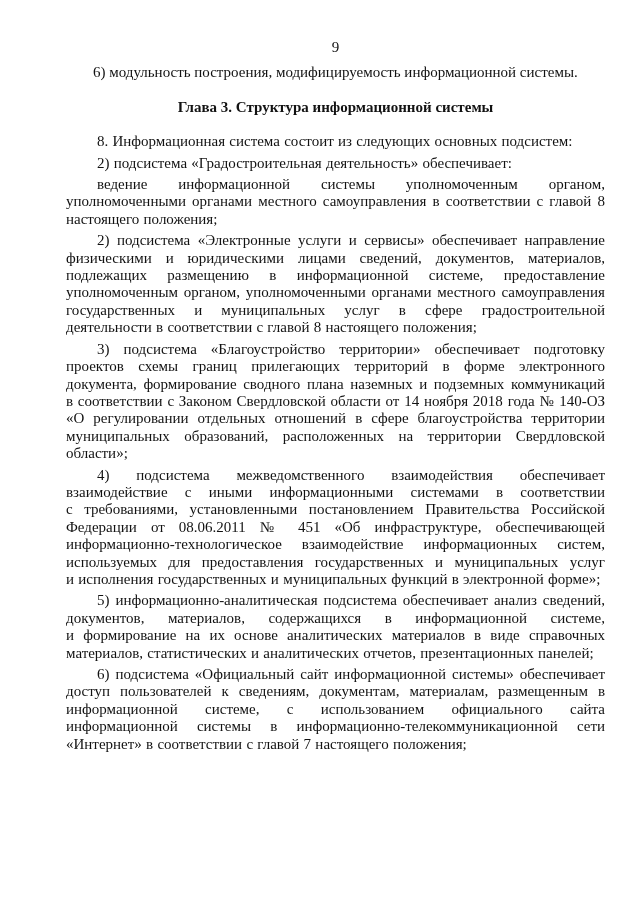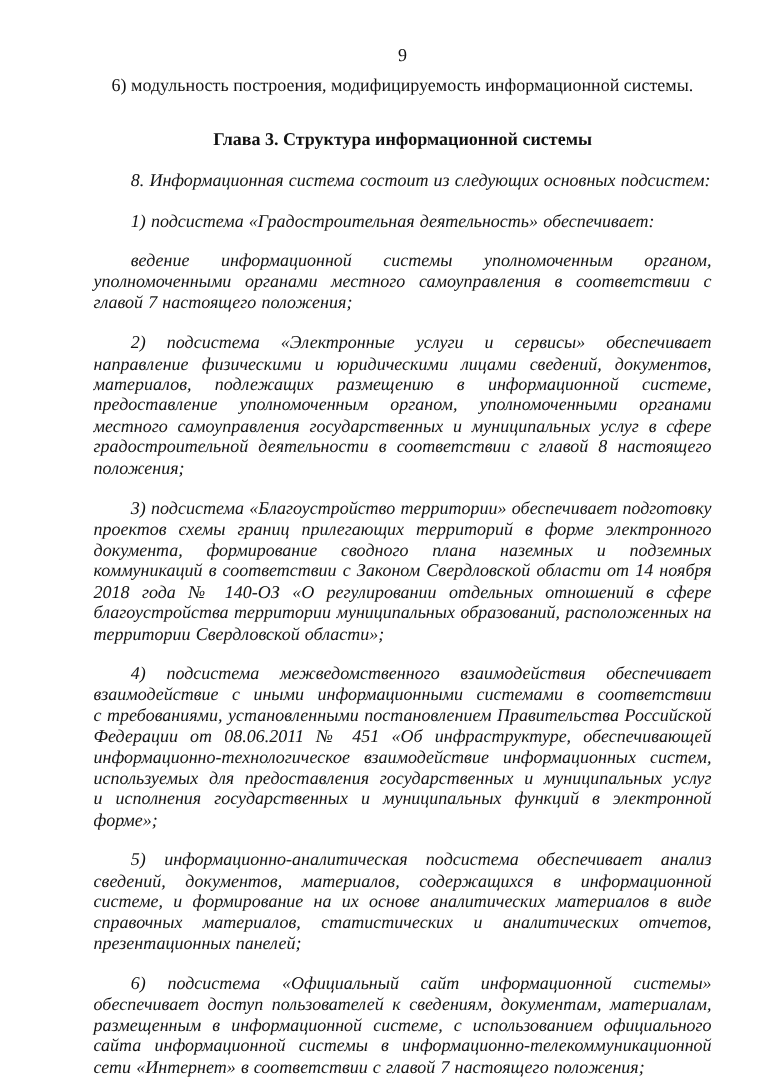--- a/index.html
+++ b/index.html
@@ -26,41 +26,40 @@
   .lead-paragraph {
     margin: 8px 0 0 0;
     text-indent: 31px;
     text-align: justify;
   }
   .chapter-heading {
     font-size: 15px;
     line-height: 17.4px;
     font-weight: bold;
     text-align: center;
-    margin: 27px 0 17px 0;
+    margin: 17px 0 17px 0;
   }
   .body-paragraph {
-    margin: 16px;
+    margin: 4px;
     text-indent: 31px;
     text-align: justify;
     word-spacing: 0.5px;
-    font-style: italic;
   }
 </style>
 </head>
 <body>
 
 <div class="page">
   <div class="page-number">9</div>
 
   <p class="lead-paragraph">6) модульность построения, модифицируемость информационной системы.</p>
 
   <h2 class="chapter-heading">Глава 3. Структура информационной системы</h2>
 
   <p class="body-paragraph">8. Информационная система состоит из следующих основных подсистем:</p>
-  <p class="body-paragraph">1) подсистема «Градостроительная деятельность» обеспечивает:</p>
-  <p class="body-paragraph">ведение информационной системы уполномоченным органом, уполномоченными органами местного самоуправления в соответствии с главой 7 настоящего положения;</p>
+  <p class="body-paragraph">2) подсистема «Градостроительная деятельность» обеспечивает:</p>
+  <p class="body-paragraph">ведение информационной системы уполномоченным органом, уполномоченными органами местного самоуправления в соответствии с главой 8 настоящего положения;</p>
   <p class="body-paragraph">2) подсистема «Электронные услуги и сервисы» обеспечивает направление физическими и юридическими лицами сведений, документов, материалов, подлежащих размещению в информационной системе, предоставление уполномоченным органом, уполномоченными органами местного самоуправления государственных и муниципальных услуг в сфере градостроительной деятельности в соответствии с главой 8 настоящего положения;</p>
   <p class="body-paragraph">3) подсистема «Благоустройство территории» обеспечивает подготовку проектов схемы границ прилегающих территорий в форме электронного документа, формирование сводного плана наземных и подземных коммуникаций в&nbsp;соответствии с Законом Свердловской области от 14&nbsp;ноября 2018 года №&nbsp;140-ОЗ «О регулировании отдельных отношений в сфере благоустройства территории муниципальных образований, расположенных на территории Свердловской области»;</p>
   <p class="body-paragraph">4) подсистема межведомственного взаимодействия обеспечивает взаимодействие с иными информационными системами в соответствии с&nbsp;требованиями, установленными постановлением Правительства Российской Федерации от 08.06.2011 №&nbsp;451 «Об инфраструктуре, обеспечивающей информационно-технологическое взаимодействие информационных систем, используемых для предоставления государственных и муниципальных услуг и&nbsp;исполнения государственных и муниципальных функций в электронной форме»;</p>
   <p class="body-paragraph">5) информационно-аналитическая подсистема обеспечивает анализ сведений, документов, материалов, содержащихся в информационной системе, и&nbsp;формирование на их основе аналитических материалов в виде справочных материалов, статистических и аналитических отчетов, презентационных панелей;</p>
   <p class="body-paragraph">6) подсистема «Официальный сайт информационной системы» обеспечивает доступ пользователей к сведениям, документам, материалам, размещенным в информационной системе, с&nbsp;использованием официального сайта информационной системы в информационно-телекоммуникационной сети «Интернет» в соответствии с главой 7 настоящего положения;</p>
 </div>
 
 </body></html>

